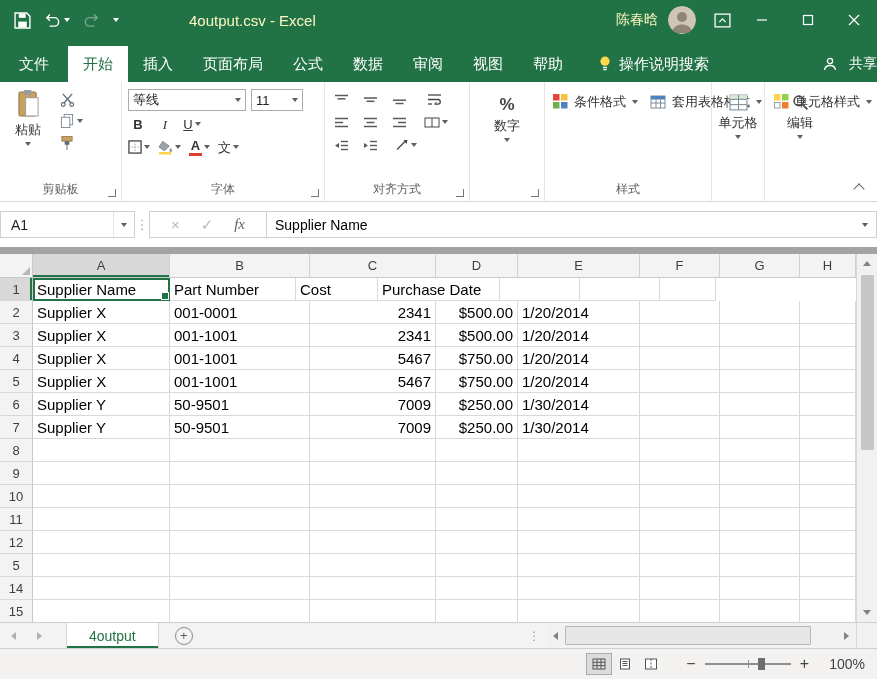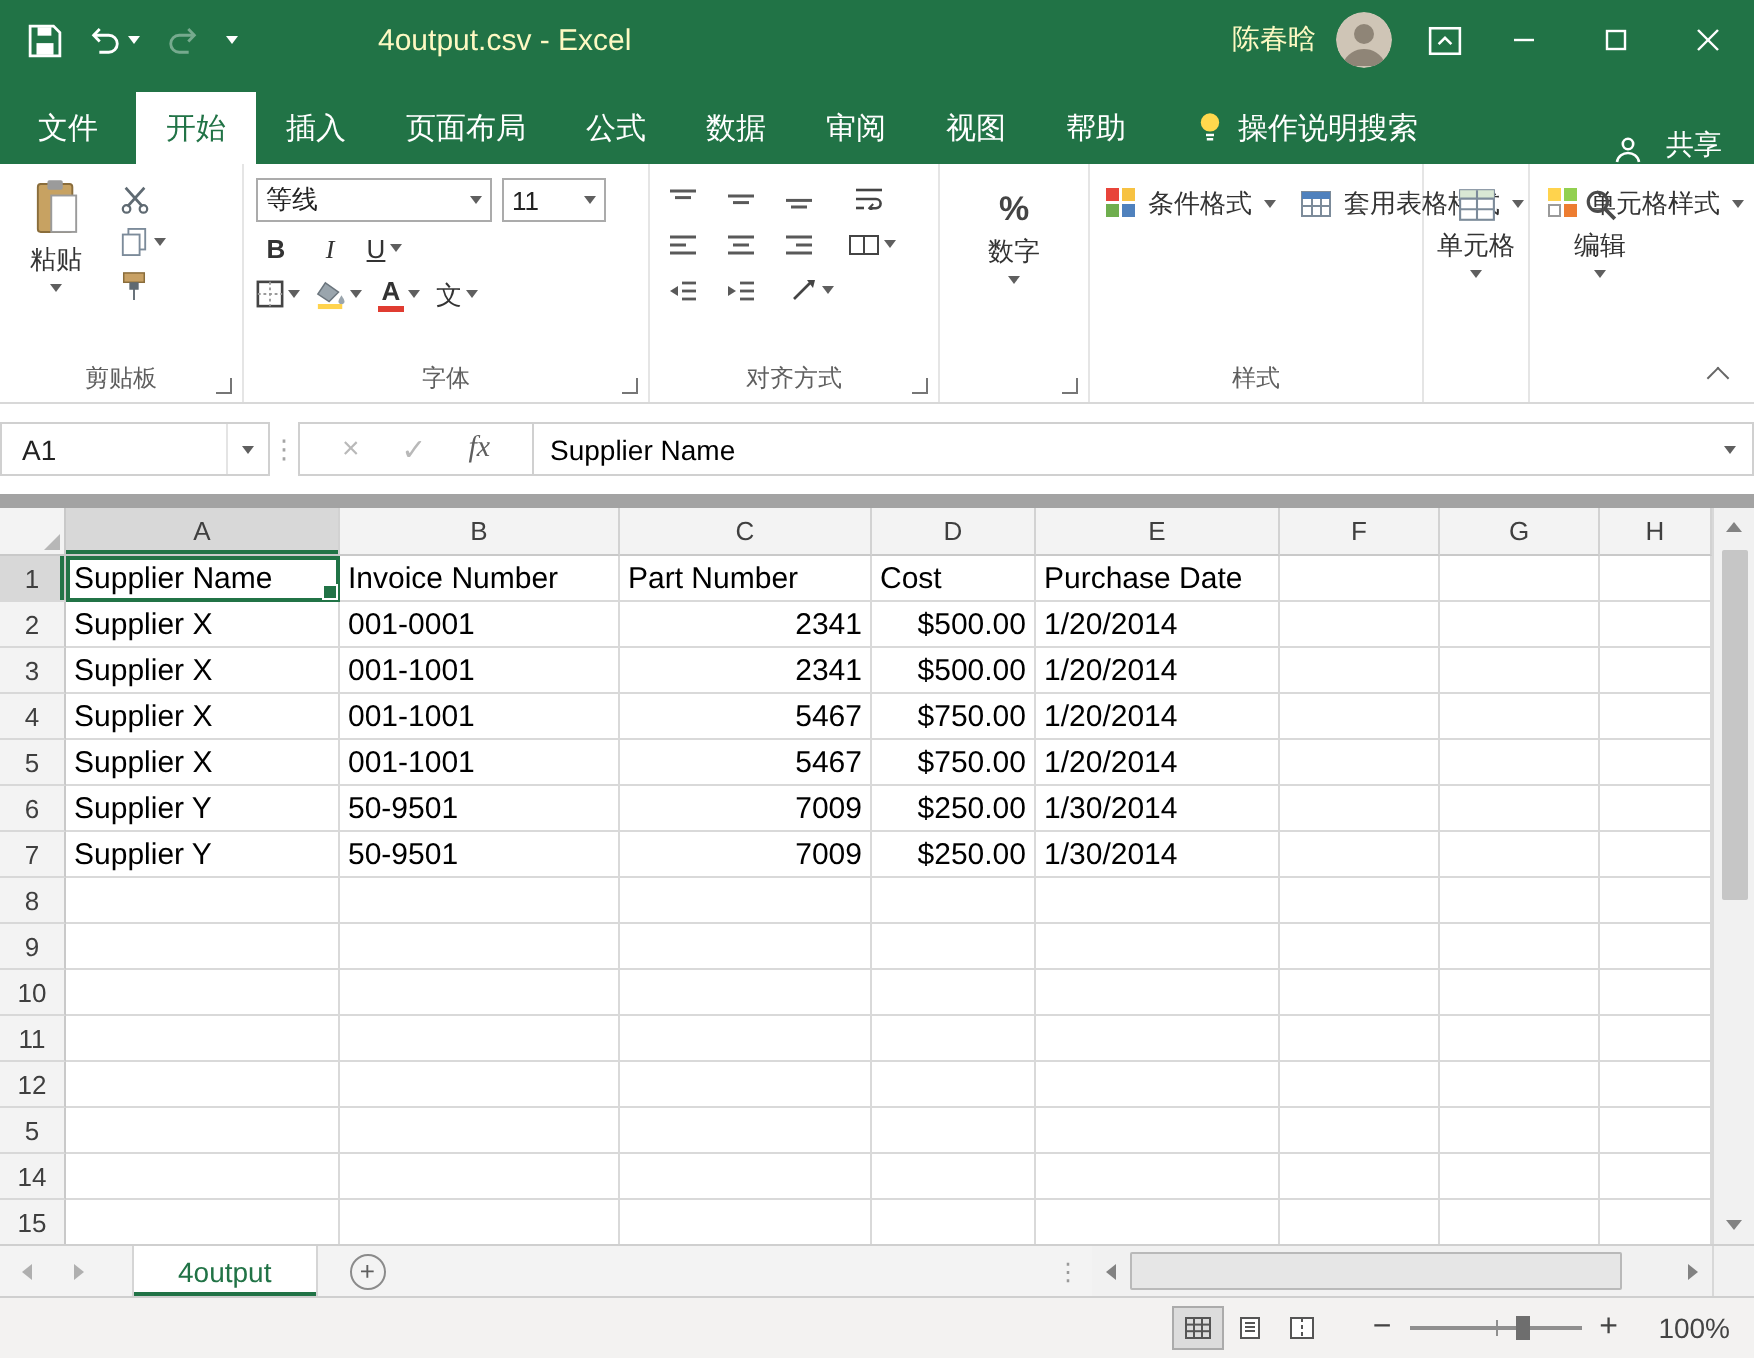--- a/index.html
+++ b/index.html
@@ -20,21 +20,21 @@
   .avatar{width:28px;height:28px;border-radius:50%;overflow:hidden;margin-right:18px;cursor:pointer}
   .rdo{margin-right:8px;cursor:pointer}
   .winbtn{width:46px;height:40px;display:flex;align-items:center;justify-content:center;cursor:pointer}
 
   
   #tabrow{flex:0 0 42px;background:#217346;display:flex;align-items:flex-end;color:#fff}
   .rtab{height:36px;display:flex;align-items:center;padding:0 15px;font-size:15px;cursor:pointer;white-space:nowrap}
   .rtab.file{padding:0 19px}
   .rtab.active{background:#fff;color:#217346}
   .tellme{height:36px;display:flex;align-items:center;gap:7px;margin-left:20px;font-size:15px;cursor:pointer;white-space:nowrap}
-  .share{height:36px;display:flex;align-items:flex-end;gap:12px;margin-left:auto;margin-right:16px;font-size:14px;cursor:pointer;white-space:nowrap}
+  .share{height:36px;display:flex;align-items:center;gap:12px;margin-left:auto;font-size:14px;cursor:pointer;white-space:nowrap}
 
   
   #ribbon{flex:0 0 120px;background:#fff;border-bottom:1px solid #d8d8d8;display:flex;position:relative}
   .rgroup{position:relative;display:flex;flex-direction:column;padding:4px 2px 0;border-right:1px solid #e5e5e5}
   .gbody{flex:1;display:flex;align-items:flex-start}
   .glabel{height:20px;line-height:17px;text-align:center;font-size:12px;color:#5f5f5f;position:relative}
   .launcher{position:absolute;right:3px;bottom:4px;width:8px;height:8px;border-right:1.5px solid #767676;border-bottom:1.5px solid #767676;cursor:pointer}
   .bigbtn{display:flex;flex-direction:column;align-items:center;gap:3px;padding-top:3px;font-size:13px;color:#333;cursor:pointer}
   .minicol{display:flex;flex-direction:column;gap:6px;padding:6px 0 0 6px}
   .mrow{display:flex;align-items:center;gap:3px;cursor:pointer}
@@ -503,21 +503,20 @@
           <div class="ghc" style="width: 122px;">E</div>
           <div class="ghc" style="width: 80px;">F</div>
           <div class="ghc" style="width: 80px;">G</div>
           <div class="ghc" style="width: 56px;">H</div>
         </div>
     </div>
     <div>
         <div class="grow">
           <div class="grn sel">1</div>
           <div class="gc sel" style="width: 137px;">Supplier Name</div>
-          <div class="gc" style="width: 140px;">Invoice Number</div>
           <div class="gc" style="width: 126px;">Part Number</div>
           <div class="gc" style="width: 82px;">Cost</div>
           <div class="gc" style="width: 122px;">Purchase Date</div>
           <div class="gc" style="width: 80px;"></div>
           <div class="gc" style="width: 80px;"></div>
           <div class="gc" style="width: 56px;"></div>
         </div>
         <div class="grow">
           <div class="grn">2</div>
           <div class="gc" style="width: 137px;">Supplier X</div>

